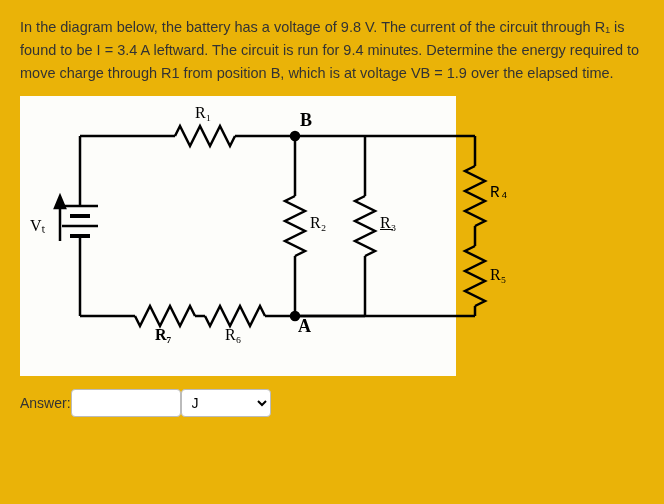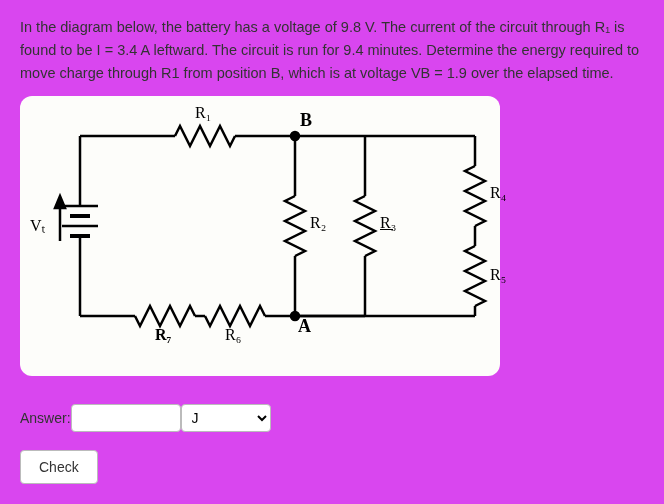--- a/index.html
+++ b/index.html
@@ -6,37 +6,37 @@
     margin: 0;
     padding: 0;
     font-family: Arial, sans-serif;
     background: #e8f0f0;
     width: 664px;
     height: 504px;
     box-sizing: border-box;
   }
   .container {
     padding: 16px 20px;
-    background: #d946ef;
+    background: #eab308;
     height: 100%;
     box-sizing: border-box;
   }
   .problem-text {
     color: #333;
     font-size: 14.5px;
     line-height: 1.6;
     margin-bottom: 10px;
   }
   .diagram {
     background: #fdfdfa;
-    border-radius: 12px;
-    width: 480px;
+    border-radius: 0;
+    width: 436px;
     height: 280px;
     position: relative;
-    margin-bottom: 28px;
+    margin-bottom: 13px;
   }
   .answer-row {
     display: flex;
     align-items: center;
     margin-bottom: 18px;
   }
   .answer-label {
     font-size: 14px;
     color: #333;
   }
@@ -140,33 +140,32 @@
         <path d="M345,100 L335,105 L355,115 L335,125 L355,135 L335,145 L355,155 L345,160"></path>
         <line x1="345" y1="160" x2="345" y2="220"></line>
 
         <line x1="275" y1="220" x2="345" y2="220"></line>
       </g>
     </svg>
     
     <div class="resistor-label" style="left:175px; top:8px;">R₁</div>
     <div class="resistor-label" style="left:290px; top:118px;">R₂</div>
     <div class="resistor-label" style="left:360px; top:118px;text-decoration:underline;">R₃</div>
-    <div class="resistor-label" style="left:470px; top:88px;">R₄</div>
+    <div class="resistor-label" style="left:470px; top:88px;font-family:Liberation Mono, monospace;">R₄</div>
     <div class="resistor-label" style="left:470px; top:170px;">R₅</div>
     <div class="resistor-label" style="left:205px; top:230px;">R₆</div>
     <div class="resistor-label" style="left:135px; top:230px;font-weight:bold;">R₇</div>
     <div class="resistor-label" style="left:10px; top:118px;">Vₜ</div>
     
     <div class="node-label" style="left:280px; top:14px;">B</div>
     <div class="node-label" style="left:278px; top:220px;">A</div>
   </div>
 
   <div class="answer-row">
     <span class="answer-label">Answer:</span>
     <input type="text" class="answer-input" value="" style="">
     <select class="unit-select">
       <option>J</option>
     </select>
   </div>
 
-  <button class="check-button">Check</button>
 
 </div>
 
 </body></html>

